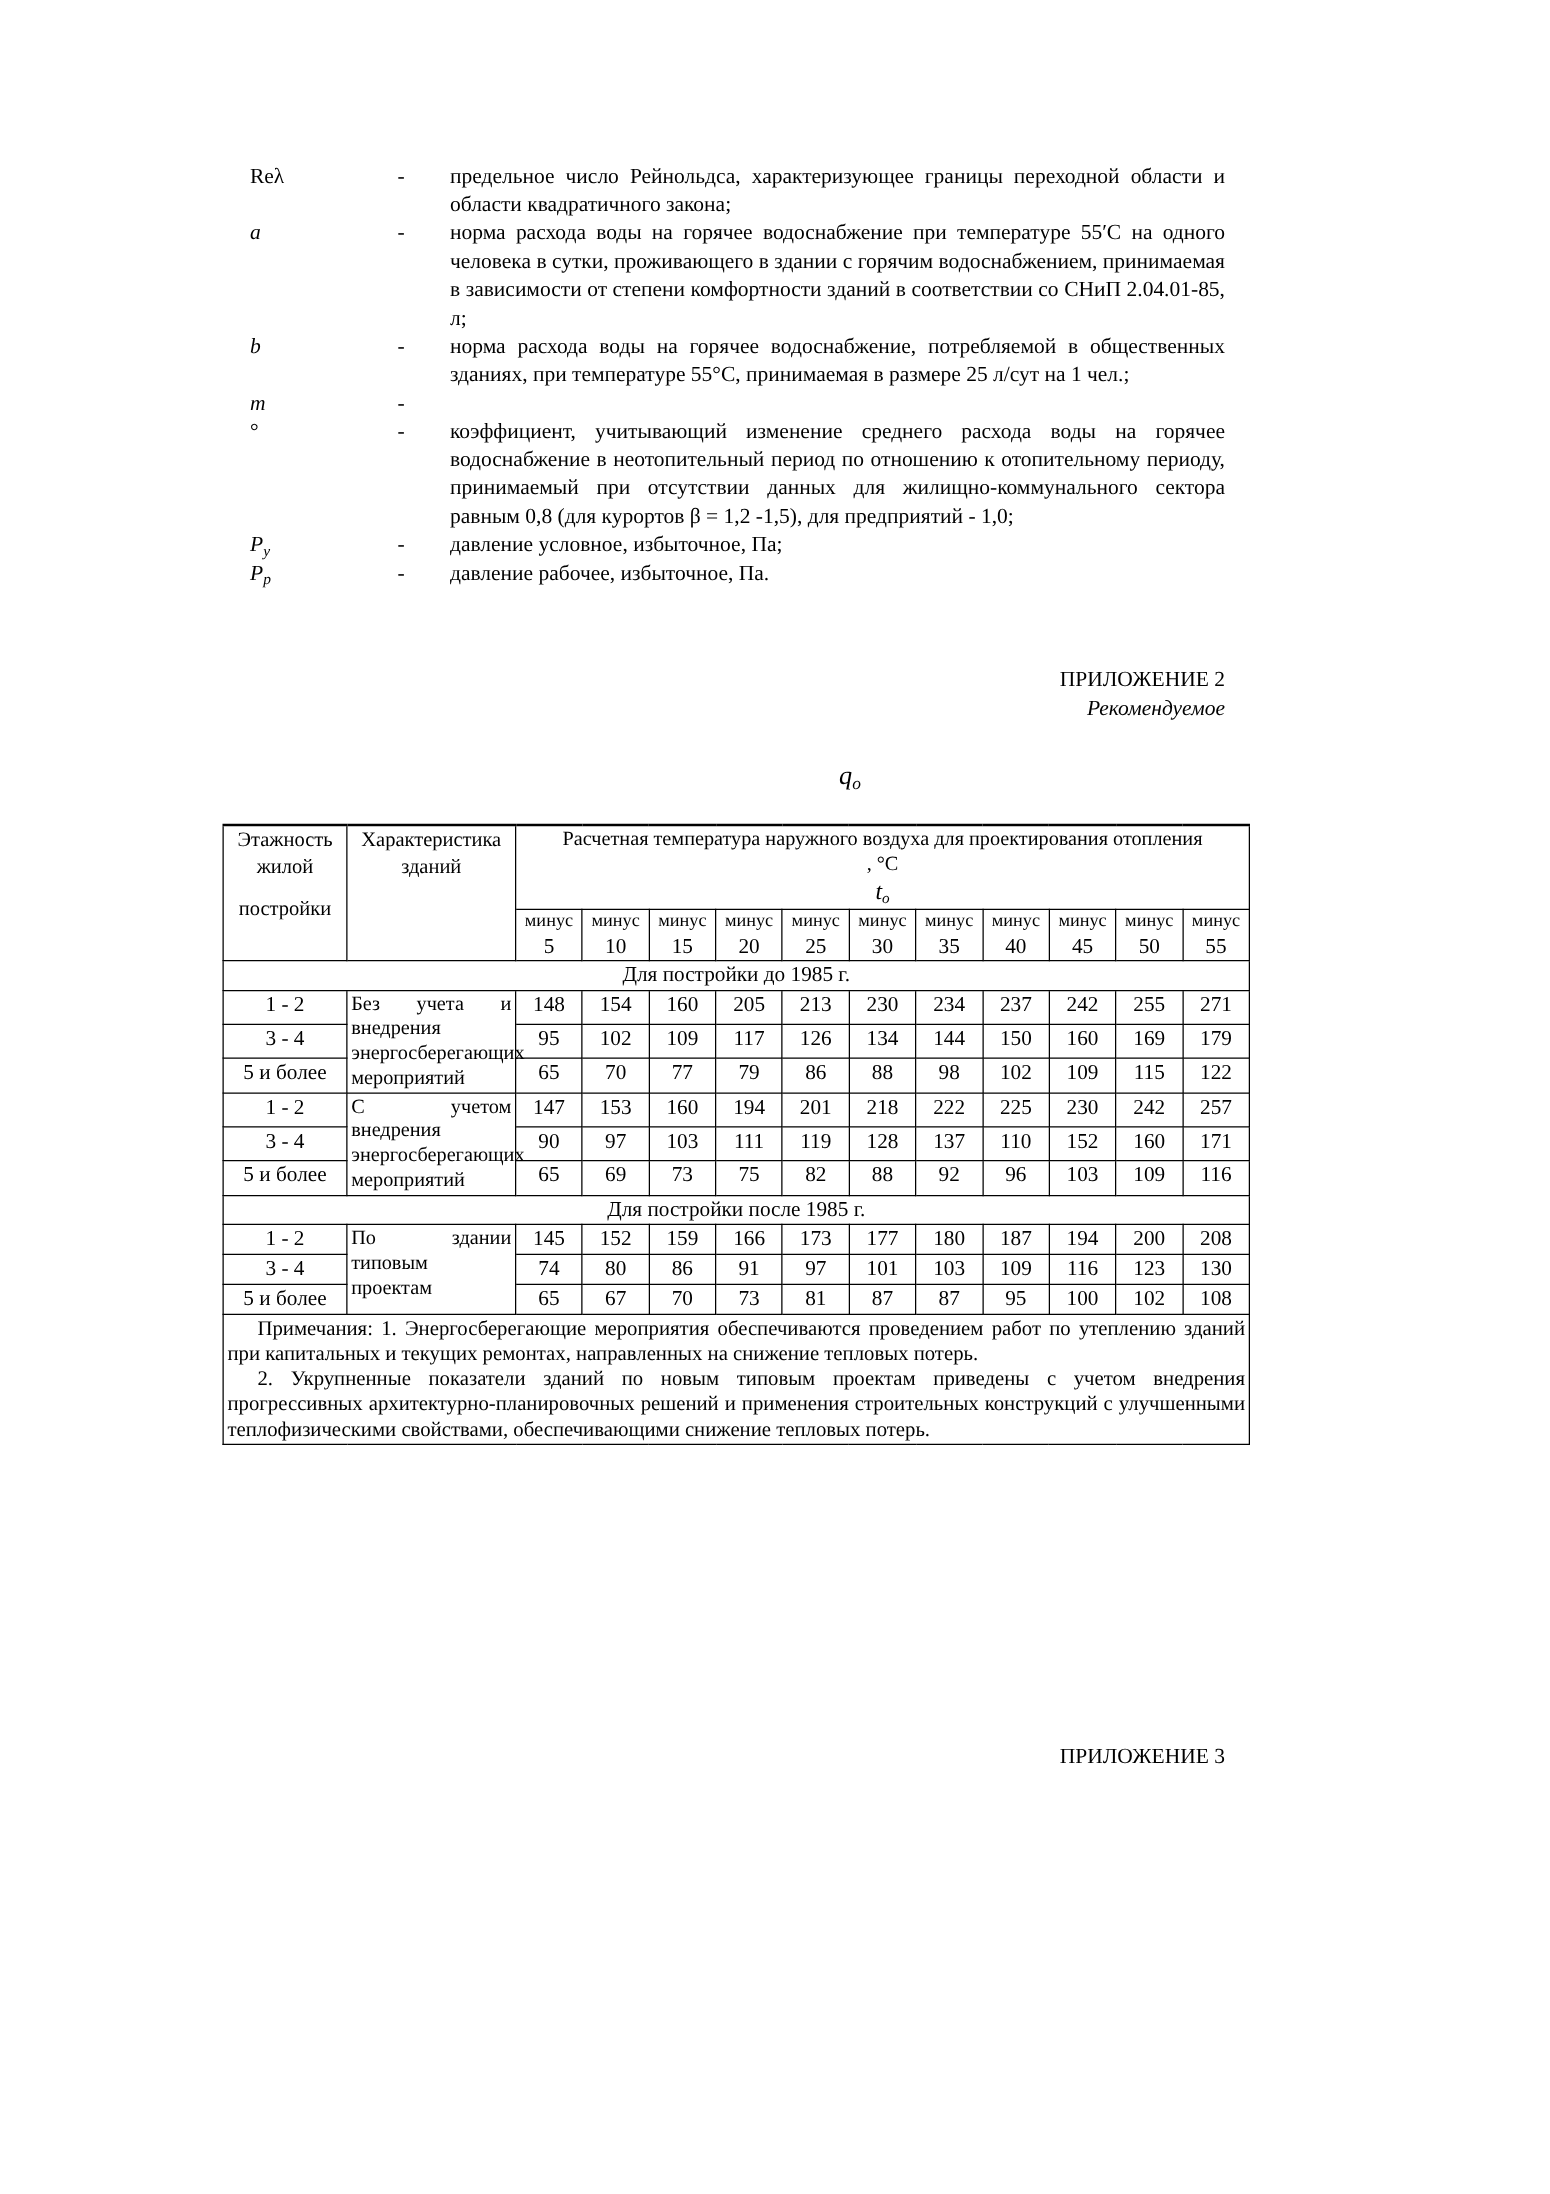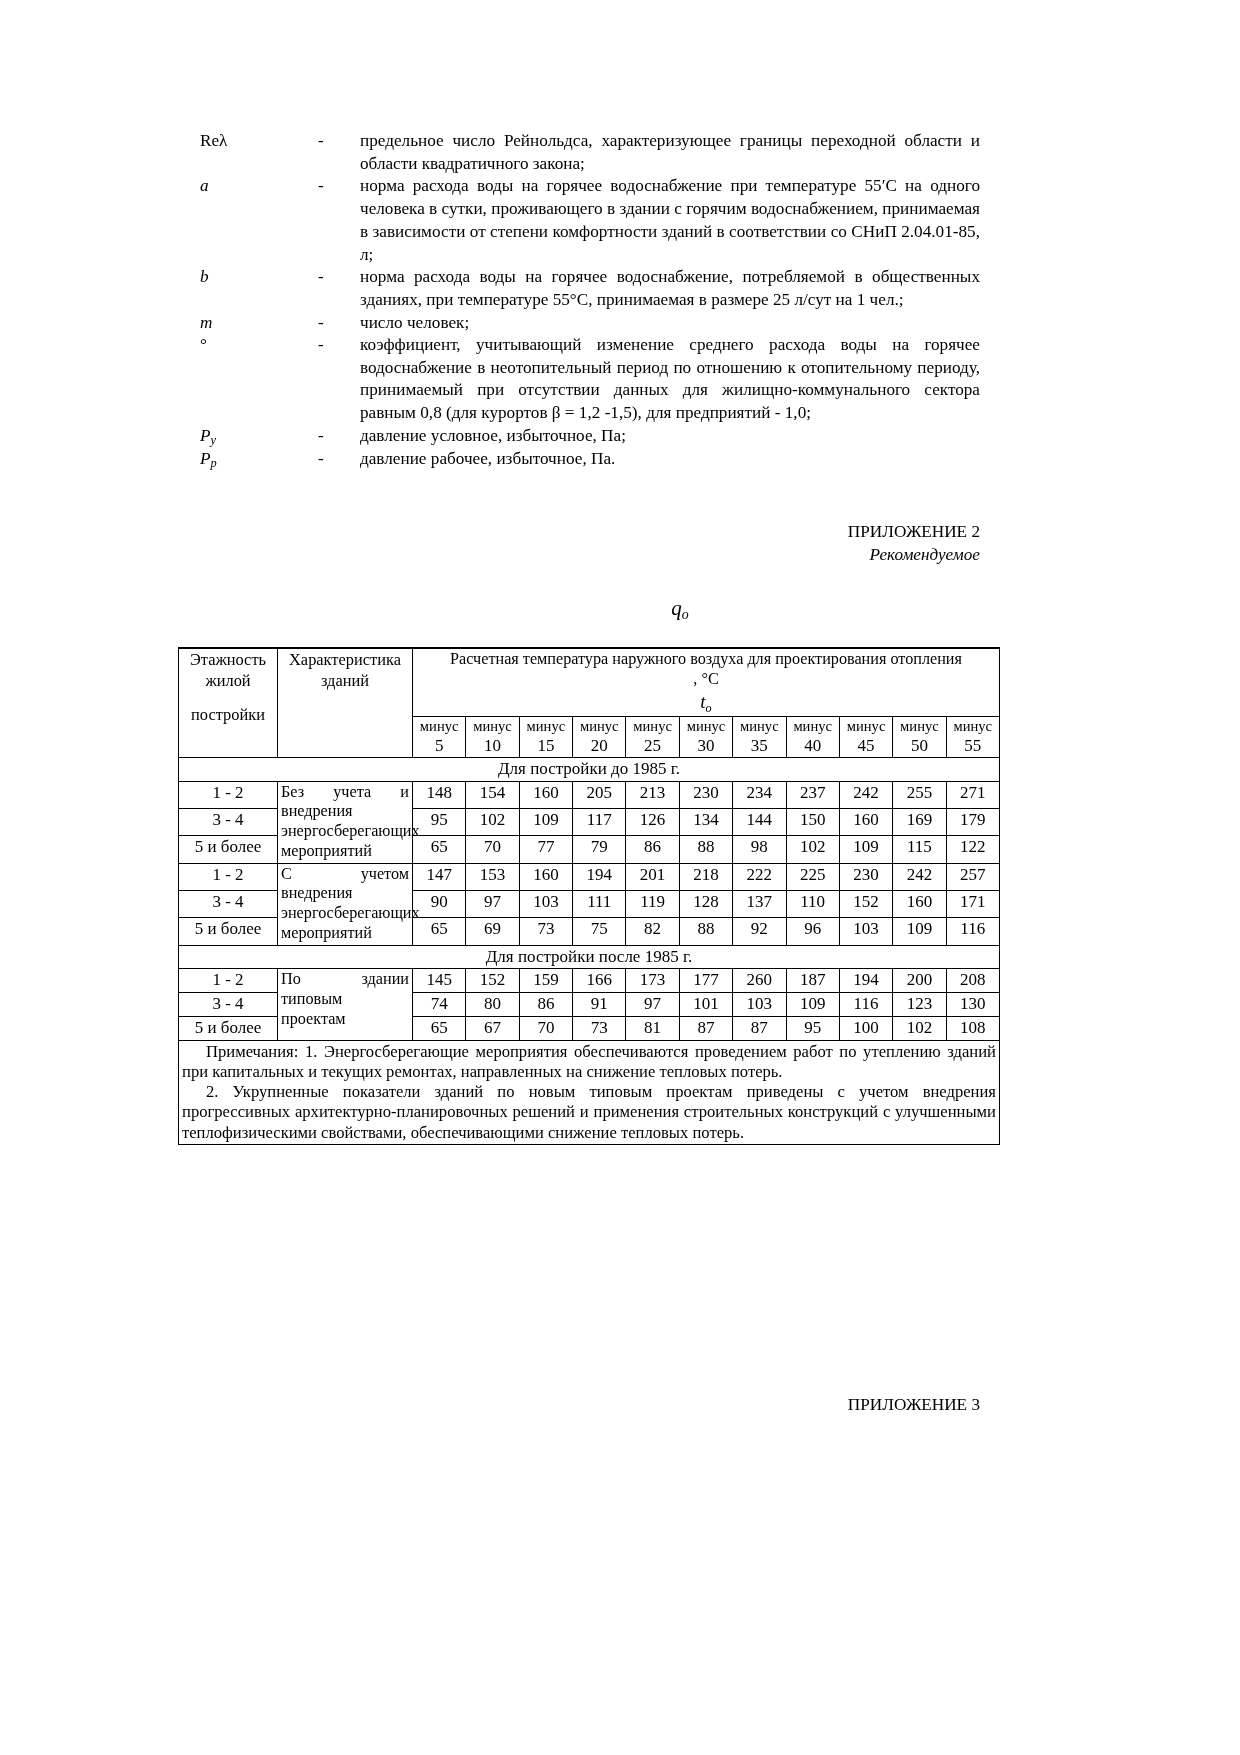--- a/index.html
+++ b/index.html
@@ -58,21 +58,21 @@
     flex: 1 1 auto;
     text-align: justify;
     text-justify: inter-word;
     text-align-last: left;
     hyphens: none;
   }
   .def-row.tall .def-text { line-height: 1.32; }
 
   
   .appendix-block {
-    margin-top: 48px;
+    margin-top: 60px;
     text-align: right;
     width: 780px;
     font-size: 17.2px;
     line-height: 1.35;
   }
   .appendix-sub {
     font-style: italic;
   }
 
   
@@ -218,21 +218,20 @@
         <div class="def-text">норма расхода воды на горячее водоснабжение при температуре 55′С на одного человека в сутки, проживающего в здании с горячим водоснабжением, принимаемая в зависимости от степени комфортности зданий в соответствии со СНиП 2.04.01-85, л;</div>
       </div>
       <div class="def-row tall">
         <div class="def-sym">b</div>
         <div class="def-dash">-</div>
         <div class="def-text">норма расхода воды на горячее водоснабжение, потребляемой в общественных зданиях, при температуре 55°С, принимаемая в размере 25 л/сут на 1 чел.;</div>
       </div>
       <div class="def-row">
         <div class="def-sym">m</div>
         <div class="def-dash">-</div>
-        <div class="def-text">число человек;</div>
       </div>
       <div class="def-row tall">
         <div class="def-sym upright">°</div>
         <div class="def-dash">-</div>
         <div class="def-text">коэффициент, учитывающий изменение среднего расхода воды на горячее водоснабжение в неотопительный период по отношению к отопительному периоду, принимаемый при отсутствии данных для жилищно-коммунального сектора равным 0,8 (для курортов β = 1,2 -1,5), для предприятий - 1,0;</div>
       </div>
       <div class="def-row">
         <div class="def-sym">P<sub>у</sub></div>
         <div class="def-dash">-</div>
         <div class="def-text">давление условное, избыточное, Па;</div>
@@ -382,21 +381,21 @@
         </tr>
         <tr>
           <td class="col-floors floors-cell" style="padding-bottom: 0px;">1 - 2</td>
           <td class="col-charact charact-cell" rowspan="3">По здании типовым проектам</td>
           <td class="col-val num-cell">145</td>
           <td class="col-val num-cell">152</td>
           <td class="col-val num-cell">159</td>
           <td class="col-val num-cell">166</td>
           <td class="col-val num-cell">173</td>
           <td class="col-val num-cell">177</td>
-          <td class="col-val num-cell">260</td>
+          <td class="col-val num-cell">180</td>
           <td class="col-val num-cell">187</td>
           <td class="col-val num-cell">194</td>
           <td class="col-val num-cell">200</td>
           <td class="col-val num-cell">208</td>
         </tr>
         <tr>
           <td class="col-floors floors-cell">3 - 4</td>
           <td class="col-val num-cell">74</td>
           <td class="col-val num-cell">80</td>
           <td class="col-val num-cell">86</td>

